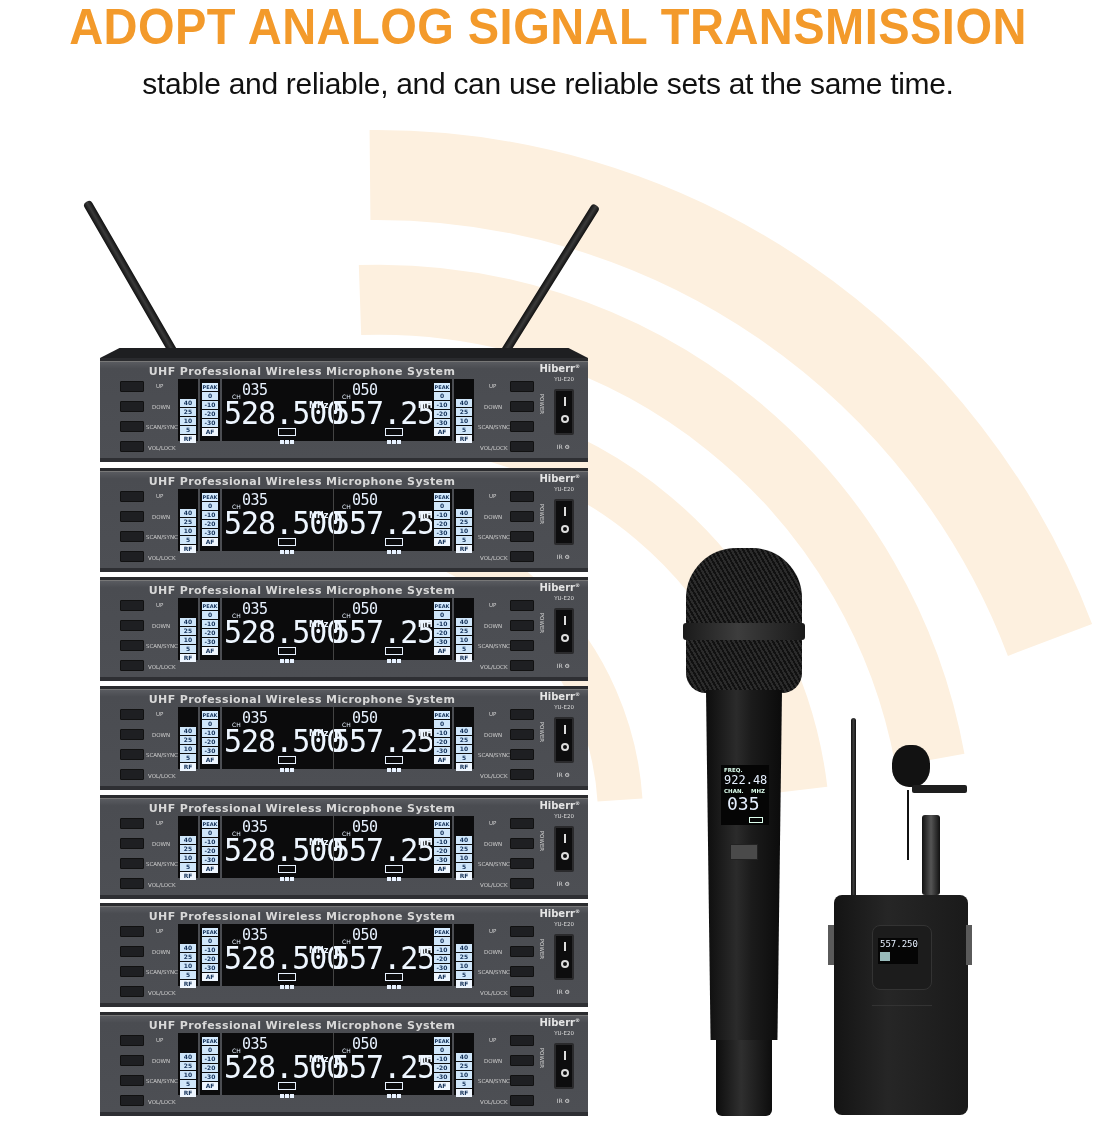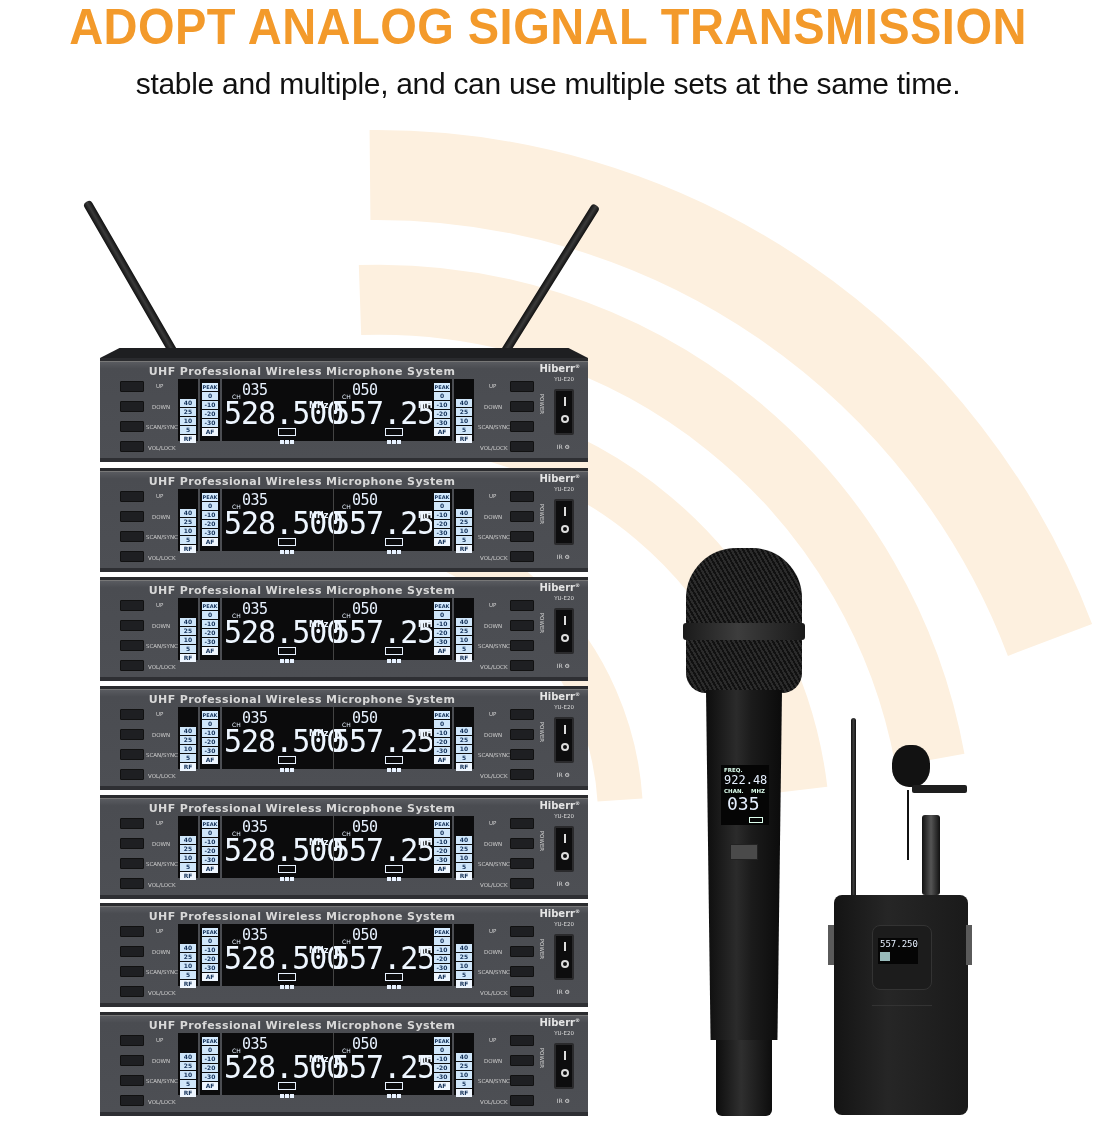--- a/index.html
+++ b/index.html
@@ -84,21 +84,21 @@
 <svg class="arcs" viewBox="0 0 1096 1131">
   <g fill="none" stroke="#fdf0df" stroke-linecap="butt">
     <path d="M 370 175 A 720 720 0 0 1 1050 640" stroke-width="90"></path>
     <path d="M 360 300 A 560 560 0 0 1 930 760" stroke-width="70"></path>
     <path d="M 360 420 A 420 420 0 0 1 800 790" stroke-width="55"></path>
     <path d="M 340 520 A 300 300 0 0 1 620 800" stroke-width="45"></path>
   </g>
 </svg>
 
 <div class="headline">ADOPT ANALOG SIGNAL TRANSMISSION</div>
-<div class="subline">stable and multiple, and can use multiple sets at the same time.</div>
+<div class="subline">stable and reliable, and can use reliable sets at the same time.</div>
 
 <div class="antenna" style="left:182px; top:175px; transform: rotate(-30deg);"></div>
 <div class="antenna" style="left:486px; top:175px; transform: rotate(32deg);"></div>
 <div style="position:absolute; left:100px; top:348px; width:488px; height:10px; background:#1e1f21; clip-path:polygon(4% 0,96% 0,100% 100%,0 100%);"></div>
 
 <div id="stack"></div>
 
 <div class="mic-head"></div>
 <div class="mic-ring"></div>
 <div class="mic-body"></div>

